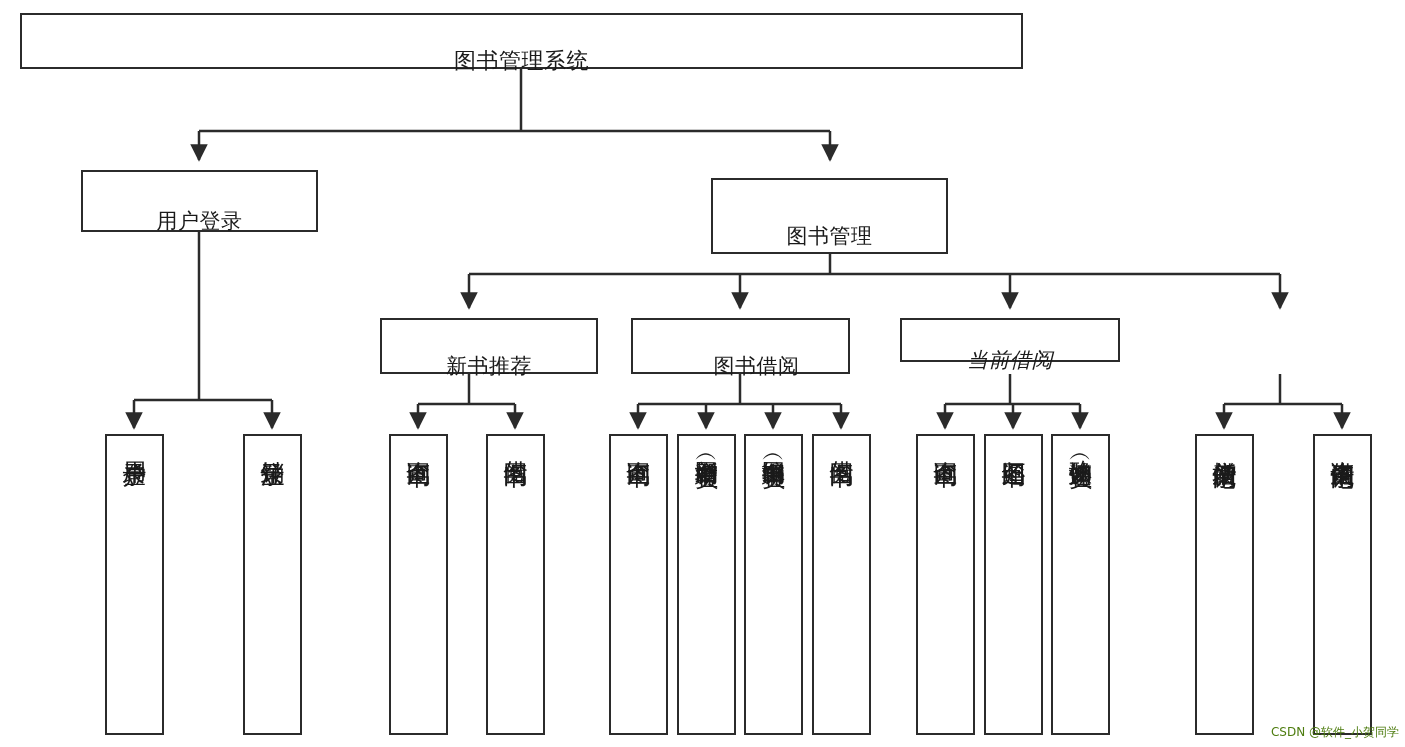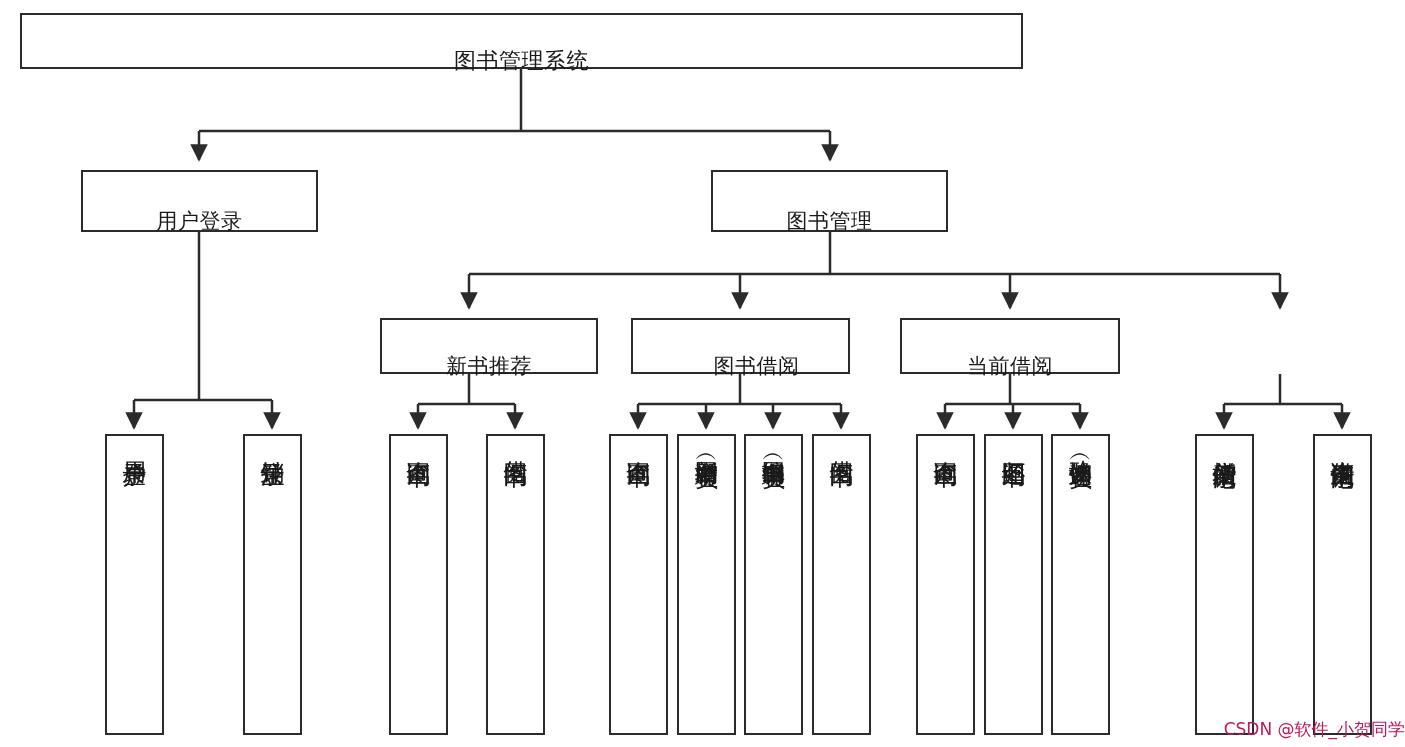--- a/index.html
+++ b/index.html
@@ -62,24 +62,24 @@
   svg.edges {
     position: absolute;
     left: 0;
     top: 0;
     width: 1405px;
     height: 747px;
     pointer-events: none;
   }
   .watermark {
     position: absolute;
-    right: 0;
+    right: 6px;
     bottom: 6px;
-    font-size: 17px;
-    color: #be185d;
+    font-size: 12px;
+    color: #4d7c0f;
     white-space: nowrap;
     font-family: "DejaVu Sans", "Liberation Sans", sans-serif;
   }
 </style>
 </head>
 <body>
 
 <div id="canvas">
 
   <svg class="edges" viewBox="0 0 1405 747">
@@ -132,31 +132,31 @@
     </g>
   </svg>
 
   <div class="node h-node root" style="left:20px; top:13px; width:1003px; height:56px;">
     <span class="node-label">图书管理系统</span>
   </div>
 
   <div class="node h-node" style="left:81px; top:170px; width:237px; height:62px;">
     <span class="node-label">用户登录</span>
   </div>
-  <div class="node h-node" style="left:711px; top:170px; width:237px; height:62px;">
+  <div class="node h-node" style="left:711px; top:178px; width:237px; height:76px;">
     <span class="node-label">图书管理</span>
   </div>
 
   <div class="node h-node" style="left:380px; top:318px; width:218px; height:56px;">
     <span class="node-label">新书推荐</span>
   </div>
   <div class="node h-node" style="left:631px; top:318px; width:219px; height:56px;padding-left:32px;">
     <span class="node-label">图书借阅</span>
   </div>
-  <div class="node h-node" style="left:900px; top:318px; width:220px; height:56px;">
+  <div class="node h-node" style="left:900px; top:318px; width:220px; height:44px;font-style:italic;">
     <span class="node-label">当前借阅</span>
   </div>
 
   <div class="node v-node" style="left:105px; top:434px; width:59px; height:301px;">
     <span class="node-label">用户登录</span>
   </div>
   <div class="node v-node" style="left:243px; top:434px; width:59px; height:301px;">
     <span class="node-label">注销登录</span>
   </div>
 

